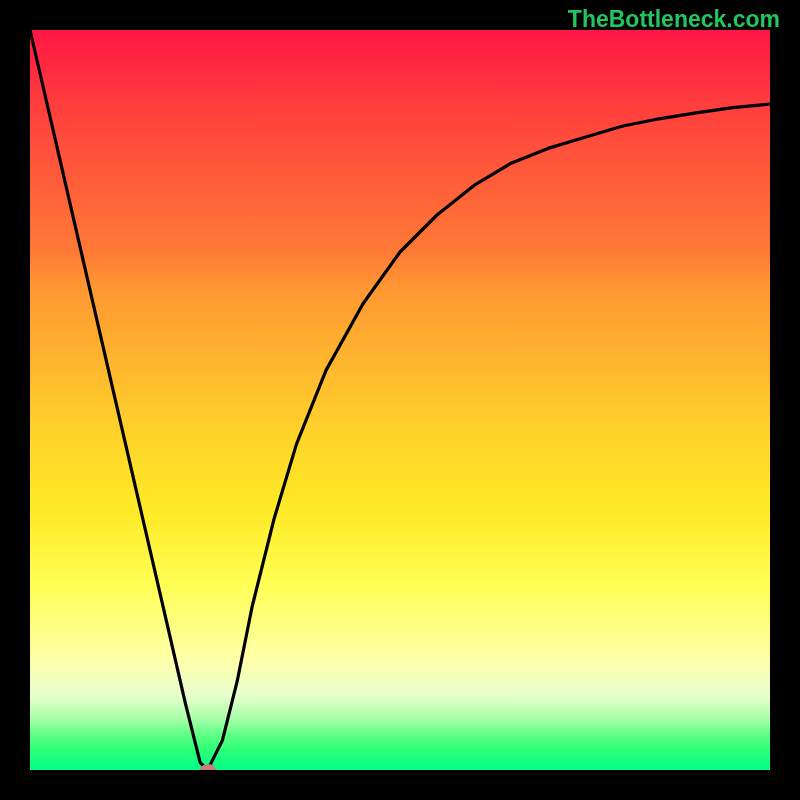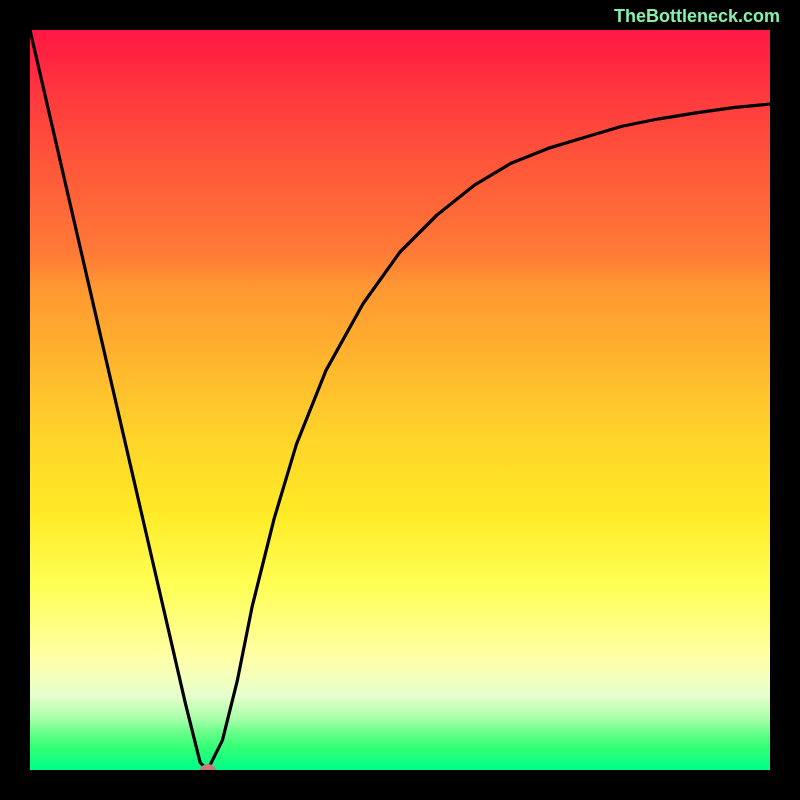--- a/index.html
+++ b/index.html
@@ -2,22 +2,22 @@
 <html><head>
 <meta charset="utf-8">
 <style>
   * { margin: 0; padding: 0; box-sizing: border-box; }
   html, body { width: 800px; height: 800px; overflow: hidden; }
   body { background: #000; position: relative; font-family: Arial, sans-serif; }
   .watermark {
     position: absolute;
     top: 6px;
     right: 20px;
-    color: #86efac;
-    font-size: 18px;
+    color: #22c55e;
+    font-size: 23px;
     font-weight: bold;
     z-index: 10;
   }
   .frame {
     position: absolute;
     left: 30px;
     top: 30px;
     width: 740px;
     height: 740px;
     overflow: hidden;

